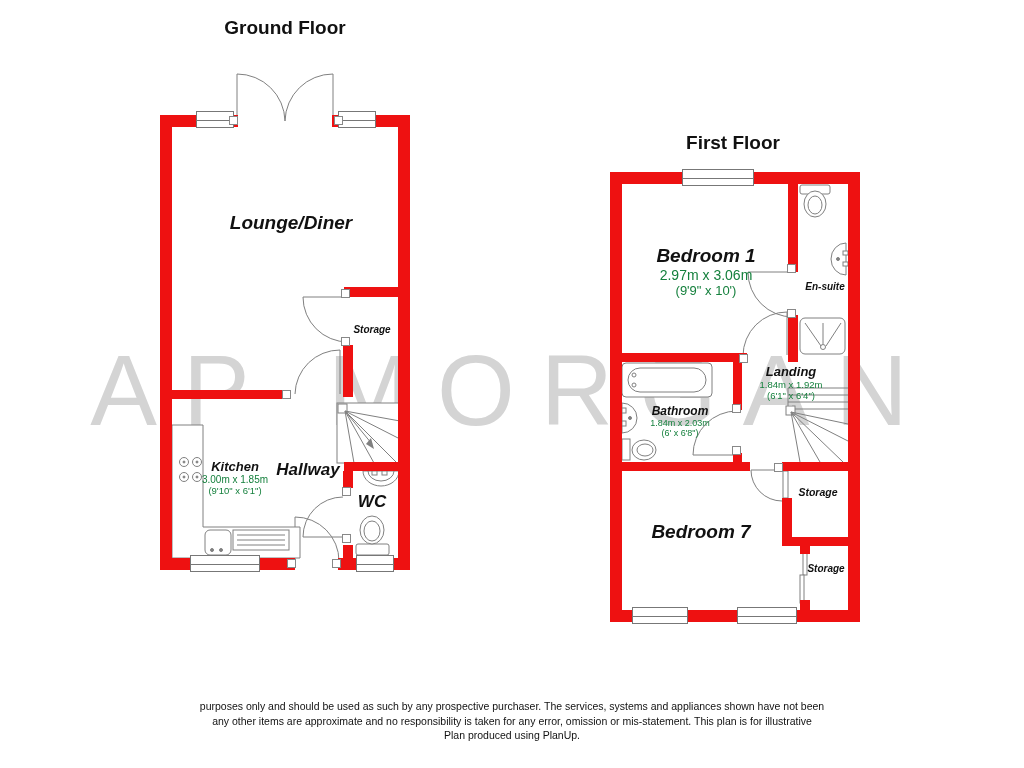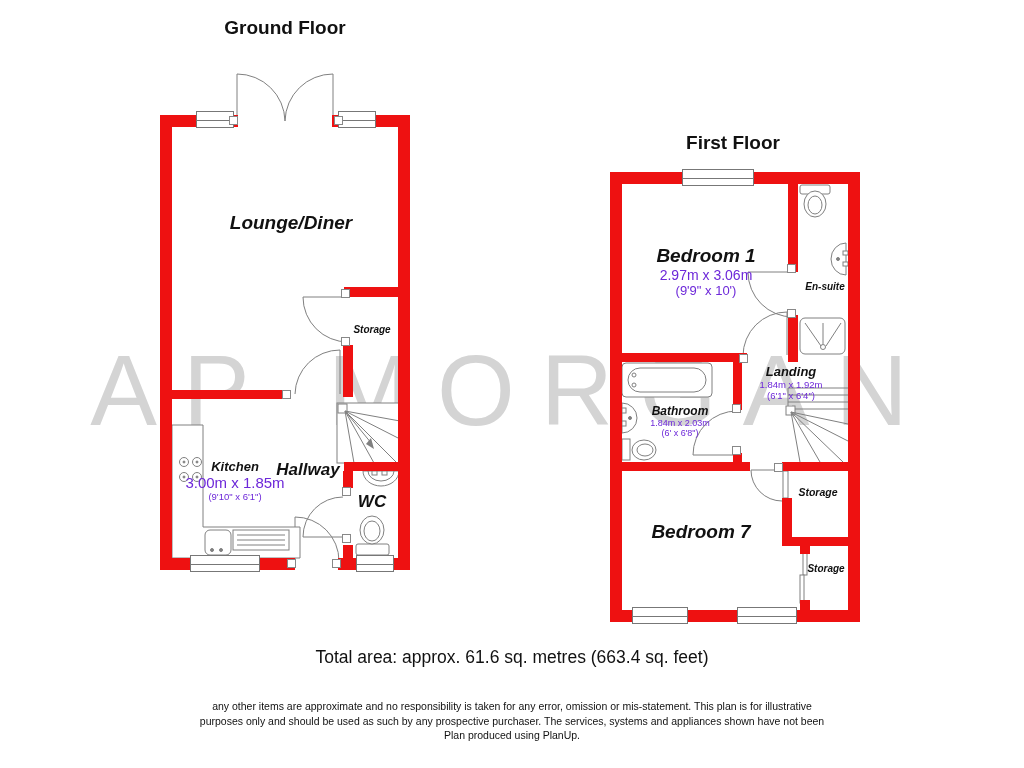--- a/index.html
+++ b/index.html
@@ -9,21 +9,21 @@
         font-size:100px;font-weight:400;letter-spacing:26px;color:#d4d4d4;
         white-space:nowrap;z-index:1;}
   .linework{position:absolute;left:0;top:0;z-index:2;}
   .wall{position:absolute;background:var(--wall,#ee1111);z-index:3;}
   .window{position:absolute;background:#fff;border:1px solid #777;box-sizing:border-box;z-index:4;}
   .window::after{content:"";position:absolute;left:0;right:0;top:50%;border-top:1px solid #777;}
   .hinge{position:absolute;width:9px;height:9px;background:#fff;border:1px solid #888;box-sizing:border-box;z-index:4;}
   .room-block{position:absolute;transform:translateX(-50%);text-align:center;white-space:nowrap;z-index:5;}
   .floor-title{position:absolute;transform:translateX(-50%);font-weight:bold;font-size:19px;white-space:nowrap;z-index:5;}
   .rn{font-weight:bold;font-style:italic;}
-  .rd{font-weight:normal;color:#6d28d9;}
+  .rd{font-weight:normal;color:#15803d;}
   .total-area{position:absolute;left:0;width:100%;top:647px;text-align:center;font-size:17.5px;z-index:5;}
   .disclaimer{position:absolute;left:0;width:100%;top:699px;text-align:center;font-size:10.5px;
         line-height:14.6px;z-index:5;}
 </style>
 </head>
 <body>
 
 <div class="page">
 
   <div class="watermark">AP MORGAN</div>
@@ -197,21 +197,21 @@
   <div class="floor-title" style="left:733px;top:132px">First Floor</div>
 
   <div class="room-block" style="left:291px;top:212px">
     <div class="rn" style="font-size:19px">Lounge/Diner</div>
   </div>
   <div class="room-block" style="left:372px;top:324px">
     <div class="rn" style="font-size:10px">Storage</div>
   </div>
   <div class="room-block" style="left:235px;top:459px">
     <div class="rn" style="font-size:13px">Kitchen</div>
-    <div class="rd" style="font-size:15px">3.00m x 1.85m</div>
+    <div class="rd" style="font-size:10px">3.00m x 1.85m</div>
     <div class="rd" style="font-size:9.5px">(9'10" x 6'1")</div>
   </div>
   <div class="room-block" style="left:308px;top:460px">
     <div class="rn" style="font-size:17px">Hallway</div>
   </div>
   <div class="room-block" style="left:372px;top:492px">
     <div class="rn" style="font-size:17px">WC</div>
   </div>
 
   <div class="room-block" style="left:706px;top:245px">
@@ -235,20 +235,19 @@
   <div class="room-block" style="left:701px;top:521px">
     <div class="rn" style="font-size:19px">Bedroom 7</div>
   </div>
   <div class="room-block" style="left:818px;top:486px">
     <div class="rn" style="font-size:10.5px">Storage</div>
   </div>
   <div class="room-block" style="left:826px;top:563px">
     <div class="rn" style="font-size:10px">Storage</div>
   </div>
 
-  <div class="total-area">Total area: approx. 61.6 sq. metres (663.4 sq. feet)</div>
   <div class="disclaimer">
+    <div>purposes only and should be used as such by any prospective purchaser. The services, systems and appliances shown have not been</div>
     <div>any other items are approximate and no responsibility is taken for any error, omission or mis-statement. This plan is for illustrative</div>
-    <div>purposes only and should be used as such by any prospective purchaser. The services, systems and appliances shown have not been</div>
     <div>Plan produced using PlanUp.</div>
   </div>
 
 </div>
 
 </body></html>

